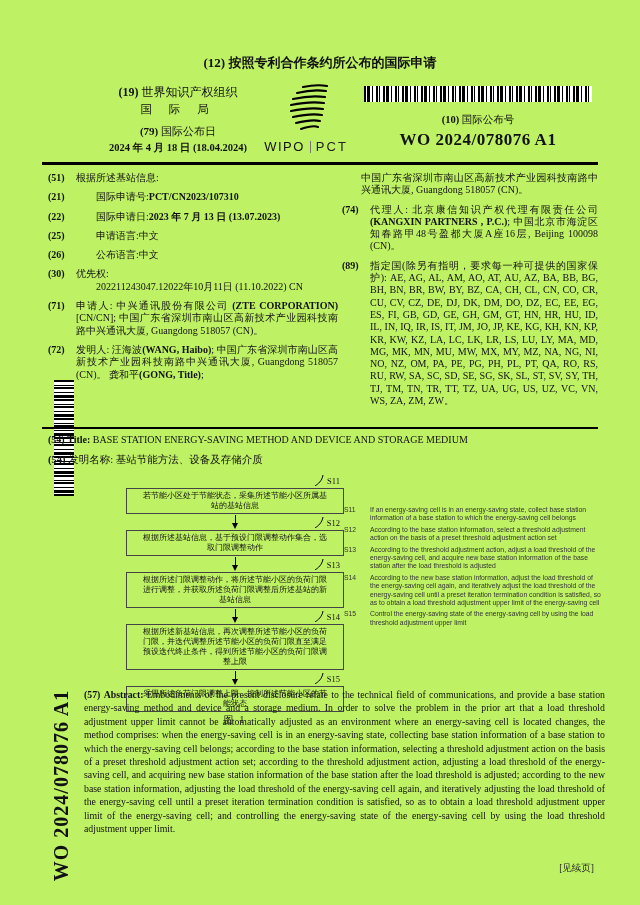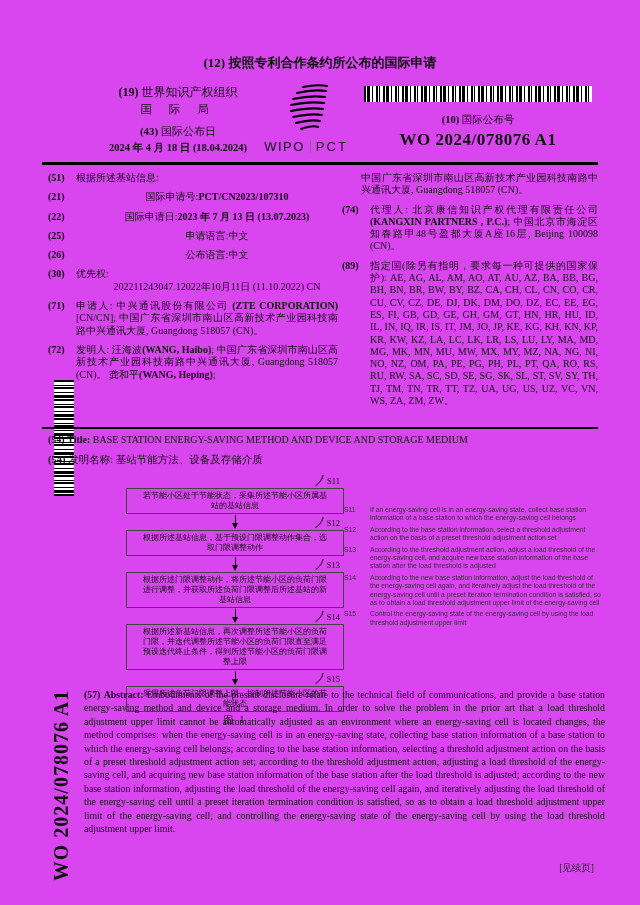--- a/index.html
+++ b/index.html
@@ -1,16 +1,16 @@
 <!DOCTYPE html>
 <html><head>
 <meta charset="utf-8">
 <style>
   html,body{margin:0;padding:0;background:#e8e8e8;}
-  .page{position:relative;width:640px;height:905px;background:#d946ef;margin:0 auto;
+  .page{position:relative;width:640px;height:905px;background:#bef264;margin:0 auto;
         font-family:"Liberation Serif",serif;color:#111;overflow:hidden;}
   b{font-weight:bold;}
   
   .h12{position:absolute;top:54px;left:0;right:0;text-align:center;font-size:13px;font-weight:bold;}
   .head-left{position:absolute;top:84px;left:78px;width:200px;text-align:center;}
   .org{font-size:12px;}
   .org-sub{font-size:11.5px;letter-spacing:7px;margin-top:1px;}
   .pubdate-label{font-size:11px;margin-top:7px;}
   .pubdate{font-size:10.5px;font-weight:bold;margin-top:2px;}
   .logo{position:absolute;top:84px;left:264px;width:84px;text-align:center;}
@@ -27,21 +27,21 @@
   .pubno{font-size:17px;font-weight:bold;margin-top:3px;letter-spacing:0.5px;}
   .rule{position:absolute;background:#000;}
   .rule1{top:162px;left:42px;width:556px;height:3px;}
   .rule2{top:427px;left:42px;width:556px;height:2px;}
   
   .col{position:absolute;font-size:10px;line-height:12.3px;}
   .left-col{top:172px;left:48px;width:290px;}
   .right-col{top:172px;left:342px;width:256px;}
   .field{position:relative;padding-left:28px;margin-bottom:7px;text-align:justify;}
   .field .code{position:absolute;left:0;top:0;font-weight:bold;}
-  .spread{display:flex;justify-content:center;padding-left:20px;}
+  .spread{display:flex;justify-content:flex-start;padding-left:20px;}
   .bi{font-weight:bold;font-style:italic;}
   .bv{font-weight:bold;}
   .barcode-side{position:absolute;left:54px;top:380px;width:20px;height:116px;
     background:repeating-linear-gradient(0deg,#000 0 2px,#fff 2px 3px,#000 3px 6px,#fff 6px 8px,
       #000 8px 9px,#fff 9px 12px,#000 12px 14px,#fff 14px 15px,#000 15px 16px,#fff 16px 19px);}
   
   .title-row{position:absolute;left:48px;width:552px;font-size:10px;}
   .title-en{top:434px;}
   .title-cn{top:453px;font-size:10.5px;}
   
@@ -72,21 +72,21 @@
 </head>
 <body>
 
 <div class="page">
 
   <div class="h12">(12) 按照专利合作条约所公布的国际申请</div>
 
   <div class="head-left">
     <div class="org"><b>(19)</b> <span>世界知识产权组织</span></div>
     <div class="org-sub">国 际 局</div>
-    <div class="pubdate-label"><b>(43)</b> <span>国际公布日</span></div>
+    <div class="pubdate-label"><b>(79)</b> <span>国际公布日</span></div>
     <div class="pubdate">2024 年 4 月 18 日 (18.04.2024)</div>
   </div>
 
   <div class="logo">
     <svg width="58" height="48" viewBox="0 0 58 48">
       <g fill="none" stroke="#000" stroke-width="2.1" stroke-linecap="round">
         <path d="M26,3 Q40,0 50,2"></path>
         <path d="M20,9 Q36,5 49,7"></path>
         <path d="M16,15 Q34,11 48,13"></path>
         <path d="M14,21 Q33,17 47,19"></path>
@@ -151,21 +151,21 @@
         <span>202211243047.1</span>
         <span><span>2022年10月11日 (11.10.2022)</span> <span>CN</span></span>
       </div>
     </div>
     <div class="field">
       <span class="code">(71)</span>
       <span>申请人: </span><span>中兴通讯股份有限公司 </span><b>(ZTE CORPORATION)</b><span> [CN/CN]; 中国广东省深圳市南山区高新技术产业园科技南路中兴通讯大厦, Guangdong 518057 (CN)。</span>
     </div>
     <div class="field">
       <span class="code">(72)</span>
-      <span>发明人: </span><span>汪海波</span><b>(WANG, Haibo)</b><span>; 中国广东省深圳市南山区高新技术产业园科技南路中兴通讯大厦, Guangdong 518057 (CN)。 </span><span>龚和平</span><b>(WANG, Heping)</b><span>;</span>
+      <span>发明人: </span><span>汪海波</span><b>(WANG, Haibo)</b><span>; 中国广东省深圳市南山区高新技术产业园科技南路中兴通讯大厦, Guangdong 518057 (CN)。 </span><span>龚和平</span><b>(GONG, Title)</b><span>;</span>
     </div>
   </div>
 
   <div class="col right-col">
     <div class="field" style="padding-left:0;margin-left:19px;">中国广东省深圳市南山区高新技术产业园科技南路中兴通讯大厦, Guangdong 518057 (CN)。</div>
     <div class="field">
       <span class="code">(74)</span>
       <span>代理人: </span><span>北京康信知识产权代理有限责任公司 </span><b>(KANGXIN PARTNERS , P.C.)</b><span>; 中国北京市海淀区知春路甲48号盈都大厦A座16层, Beijing 100098 (CN)。</span>
     </div>
     <div class="field">

